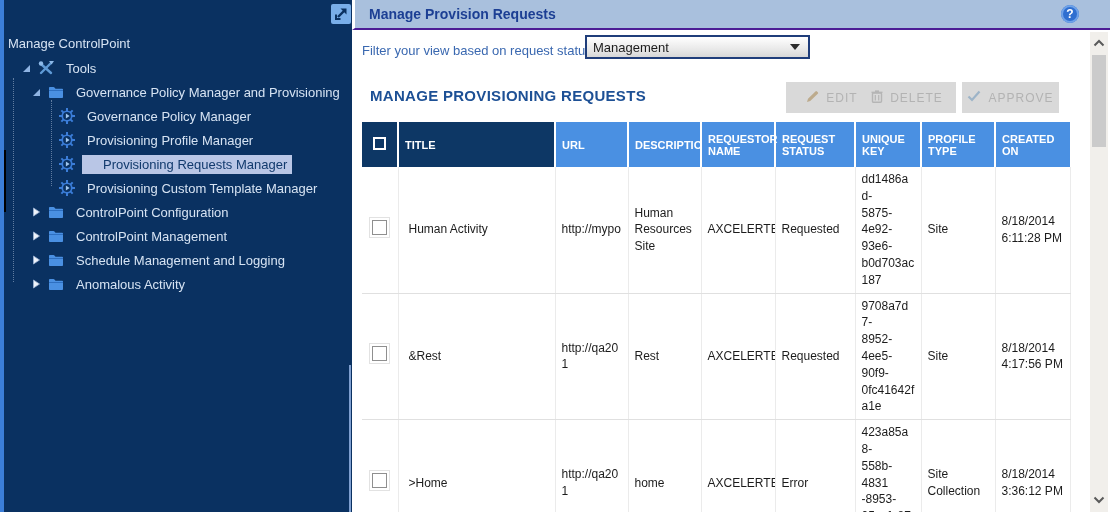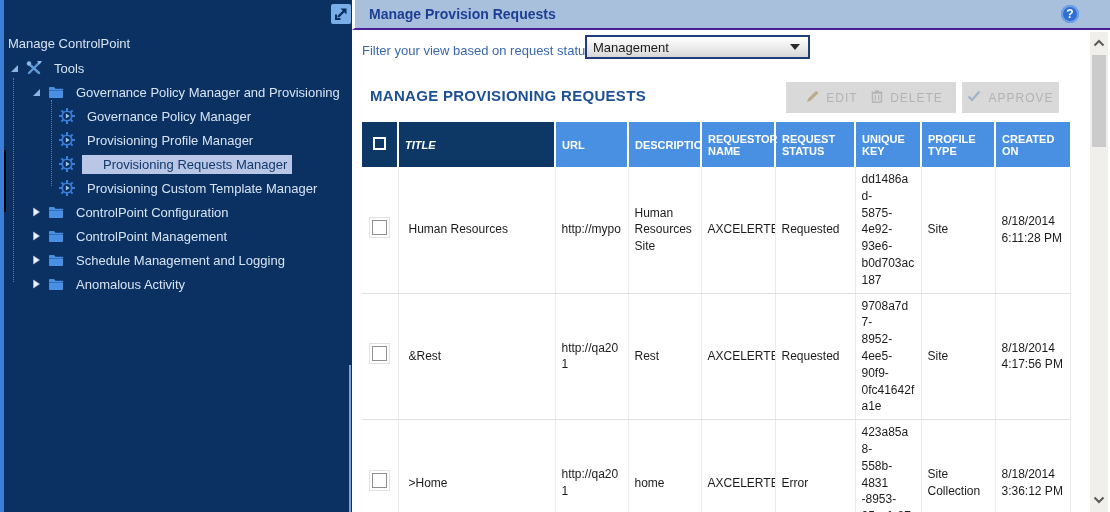--- a/index.html
+++ b/index.html
@@ -10,21 +10,21 @@
   
   .sidebar { position:absolute; left:0; top:0; width:352px; height:512px; background:#0a3161; }
   .accent { position:absolute; left:0; top:0; width:4px; height:512px; background:#3c7fd9; }
   .accent-handle { position:absolute; left:4px; top:150px; width:2px; height:62px; background:#000; }
   .side-divider { position:absolute; left:349px; top:365px; width:2px; height:147px; background:#7f9fd0; }
   .root-label { position:absolute; left:8px; top:36px; color:#d6e3f3; font-size:13px; }
   .tree { position:absolute; left:0; top:56px; width:348px; }
   .tree-row { display:flex; align-items:center; height:24px; color:#d6e3f3; font-size:13px; cursor:default; }
   .tree-row .arrow { width:12px; height:12px; flex:0 0 12px; margin-right:5px; display:flex; align-items:center; justify-content:center; }
   .tree-row .ticon { width:18px; height:16px; flex:0 0 18px; margin-right:6px; display:flex; align-items:center; justify-content:center; }
-  .tree-row.lvl1 { padding-left:8px; }
+  .tree-row.lvl1 { padding-left:20px; }
   .tree-row.lvl2 { padding-left:30px; }
   .tree-row.lvl3 { padding-left:58px; }
   .tree-label { padding:2px 5px; white-space:nowrap; }
   .tree-label.selected { background:#b9c6e6; color:#123a6d;padding-left:21px; }
   .vline { position:absolute; border-left:1px dotted rgba(205,220,240,.45); }
   .vline-1 { left:13px; top:78px; height:204px; }
   .vline-2 { left:51px; top:100px; height:86px; }
 
   
   .popout { position:absolute; left:331px; top:4px; width:20px; height:20px; cursor:pointer; }
@@ -57,21 +57,21 @@
   .btn-delete { left:506px; width:98px; }
   .btn-approve { left:610px; width:97px; }
 
   
   table.grid { position:absolute; left:10px; top:90px; width:708px; border-collapse:collapse; table-layout:fixed; }
   col.c-cb{width:36px;} col.c-title{width:157px;} col.c-url{width:73px;} col.c-desc{width:73px;}
   col.c-req{width:74px;} col.c-status{width:80px;} col.c-key{width:66px;} col.c-prof{width:74px;} col.c-created{width:75px;}
   .grid th { height:45px; font-size:11px; font-weight:bold; color:#fff; text-align:left;
              padding:3px 6px; vertical-align:middle; background:#4a90e2; border-left:2px solid #fff; cursor:pointer; }
   .grid th:first-child { border-left:none; }
-  .grid th.th-dark { background:#0d3765;font-style:italic; }
+  .grid th.th-dark { background:#0d3765; }
   .grid th.col-desc-h { white-space:nowrap; overflow:hidden; }
   .grid td { height:72px; font-size:12px; color:#1c1c1c; padding:4px 6px; vertical-align:middle;
              border-bottom:1px solid #e0e0e0; border-right:1px solid #ebebeb; background:#fff;
              overflow:hidden; line-height:1.4; }
   .grid td.col-cb, .grid th.col-cb { text-align:center; padding:3px 0; }
   .grid td.col-title { padding-left:10px; }
   .grid td.col-url, .grid td.col-unique_key, .grid td.col-created_on, .grid td.col-description { white-space:pre-line; word-break:break-word; }
   .grid td.col-requestor_name { white-space:nowrap; }
   .cb { display:inline-block; width:15px; height:15px; background:#fff; border:1px solid #8f8f8f;
         outline:1px solid #e2e2e2; outline-offset:2px; cursor:pointer; }
@@ -318,21 +318,21 @@
           <th>REQUESTOR NAME</th>
           <th>REQUEST STATUS</th>
           <th>UNIQUE KEY</th>
           <th>PROFILE TYPE</th>
           <th>CREATED ON</th>
         </tr>
       </thead>
       <tbody id="tbody">
           <tr>
             <td class="col-cb"><span class="cb"></span></td>
-            <td class="col-title">Human Resources</td>
+            <td class="col-title">Human Activity</td>
             <td class="col-url">http://mypo</td>
             <td class="col-description">Human Resources Site</td>
             <td class="col-requestor_name">AXCELERTES</td>
             <td class="col-request_status">Requested</td>
             <td class="col-unique_key">dd1486ad-
 5875-4e92-
 93e6-
 b0d703ac187</td>
             <td class="col-profile_type">Site</td>
             <td class="col-created_on">8/18/2014 6:11:28 PM</td>

